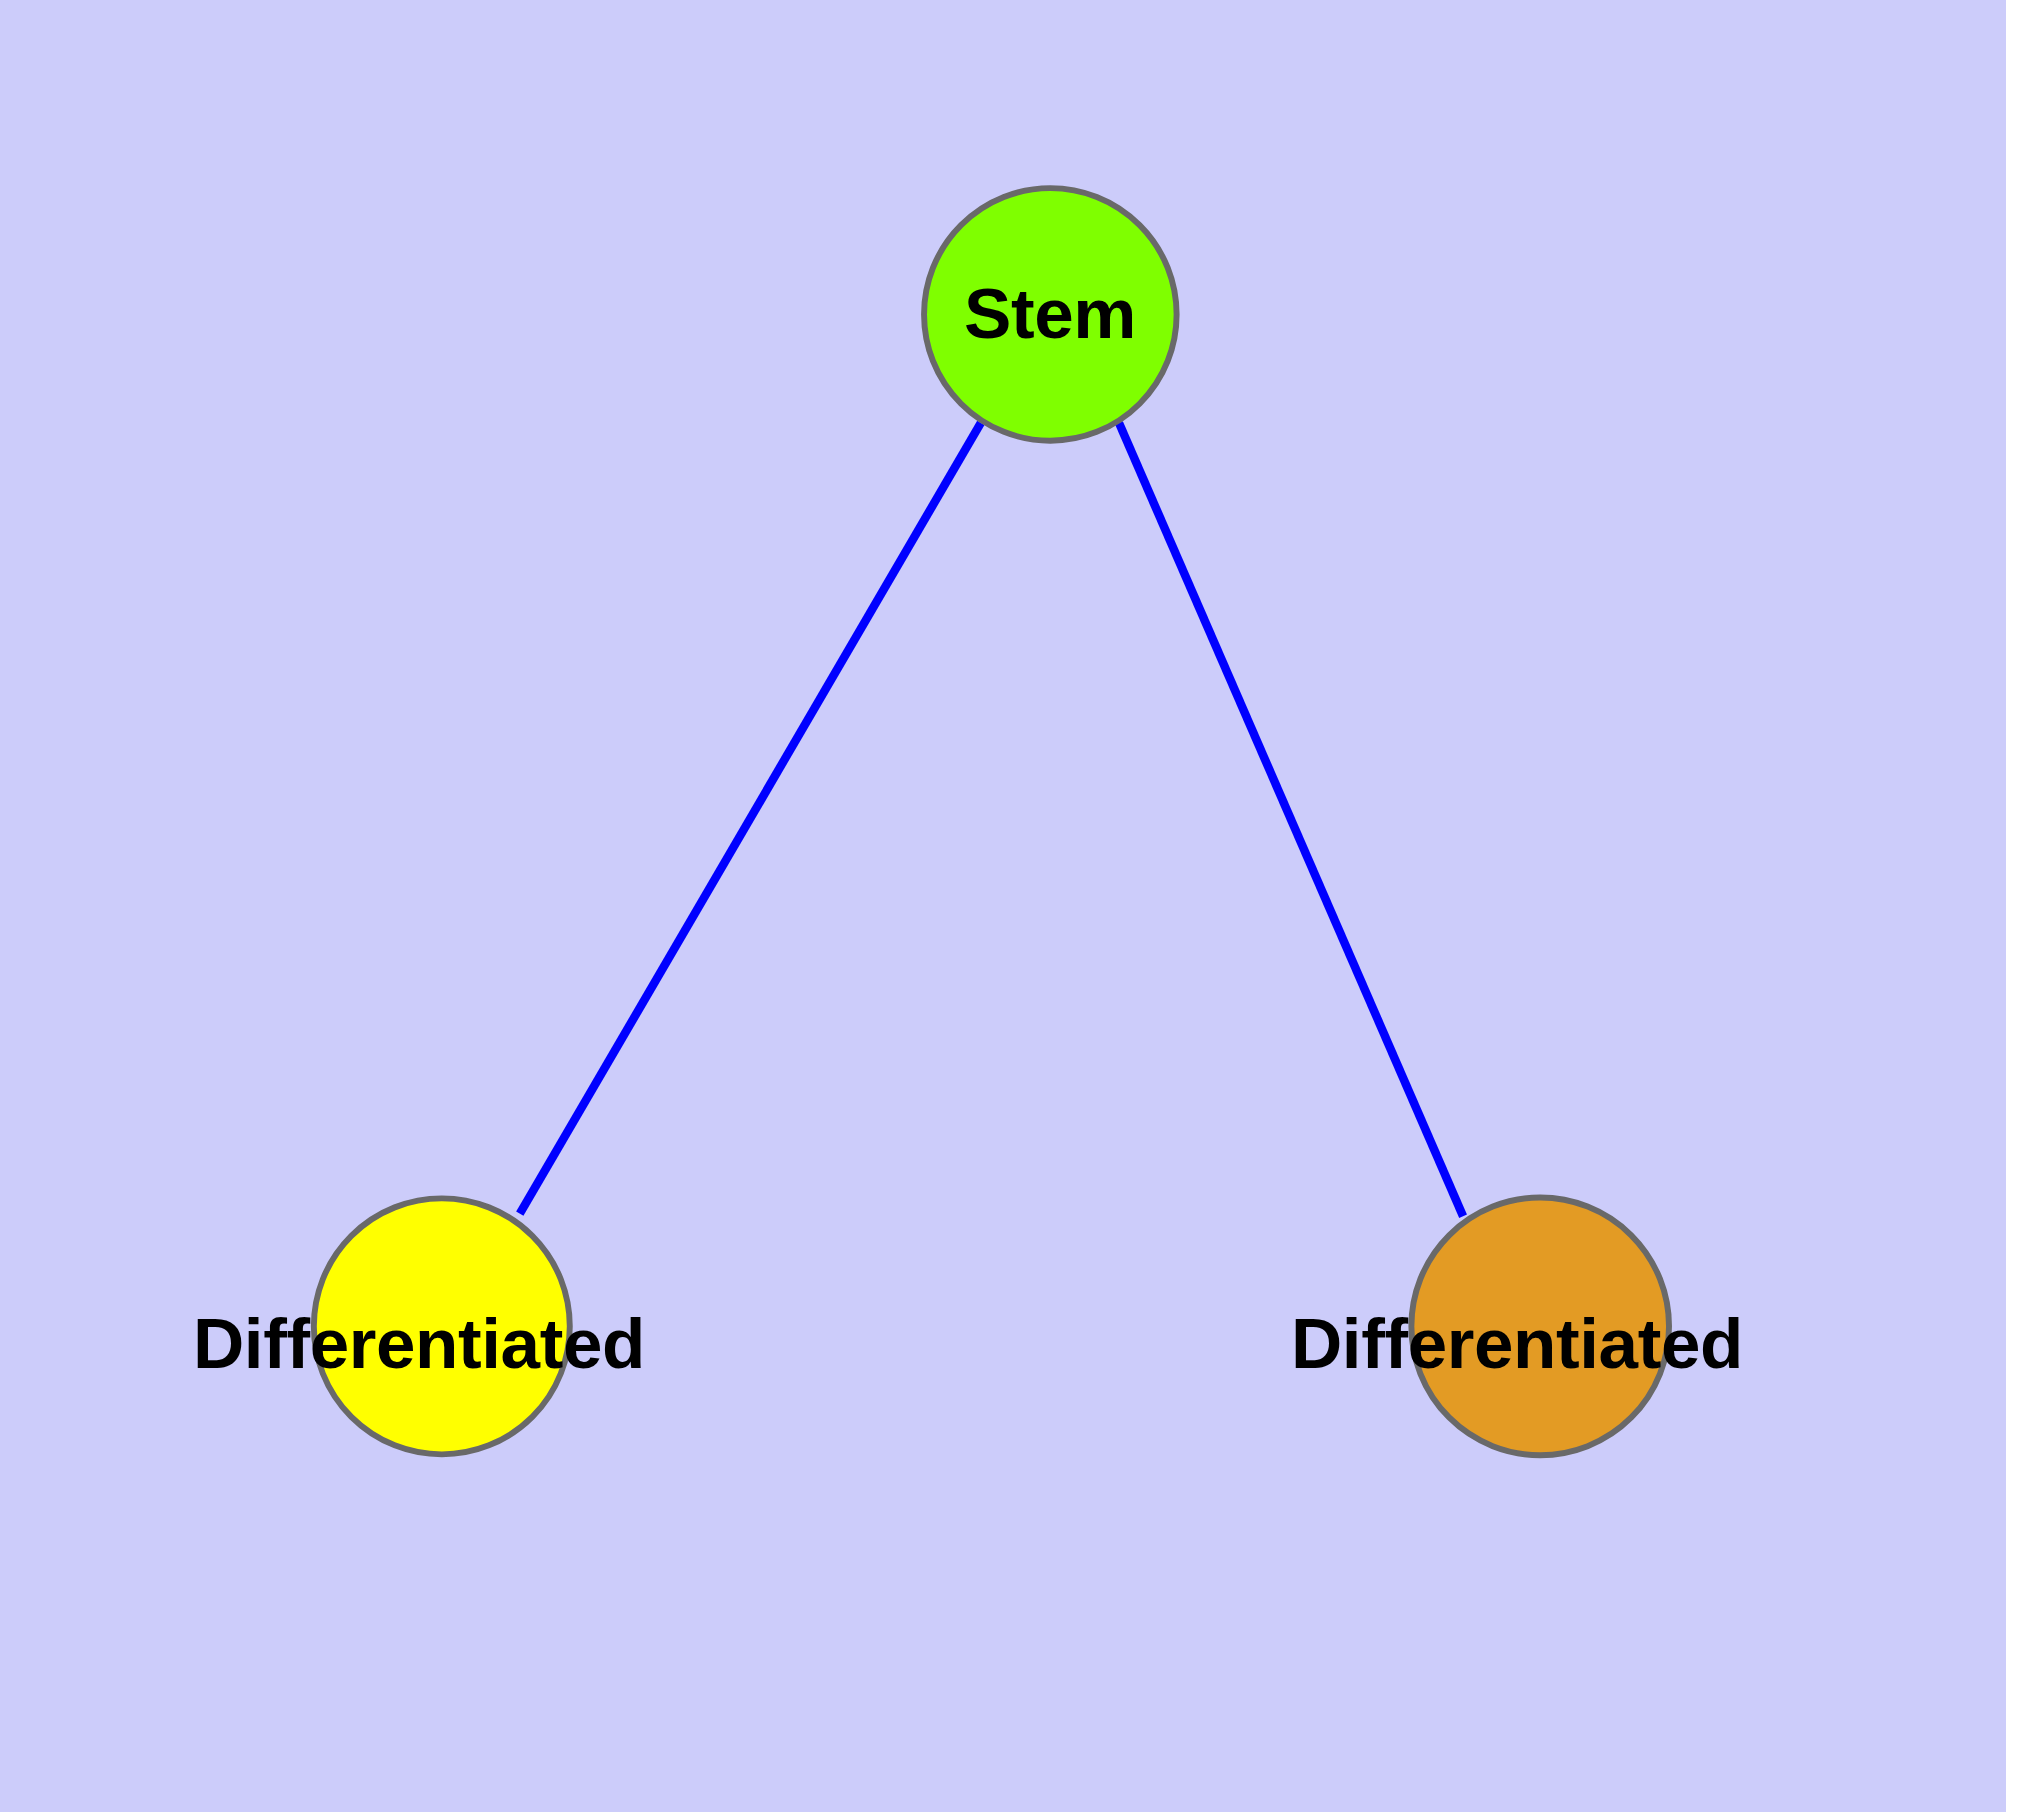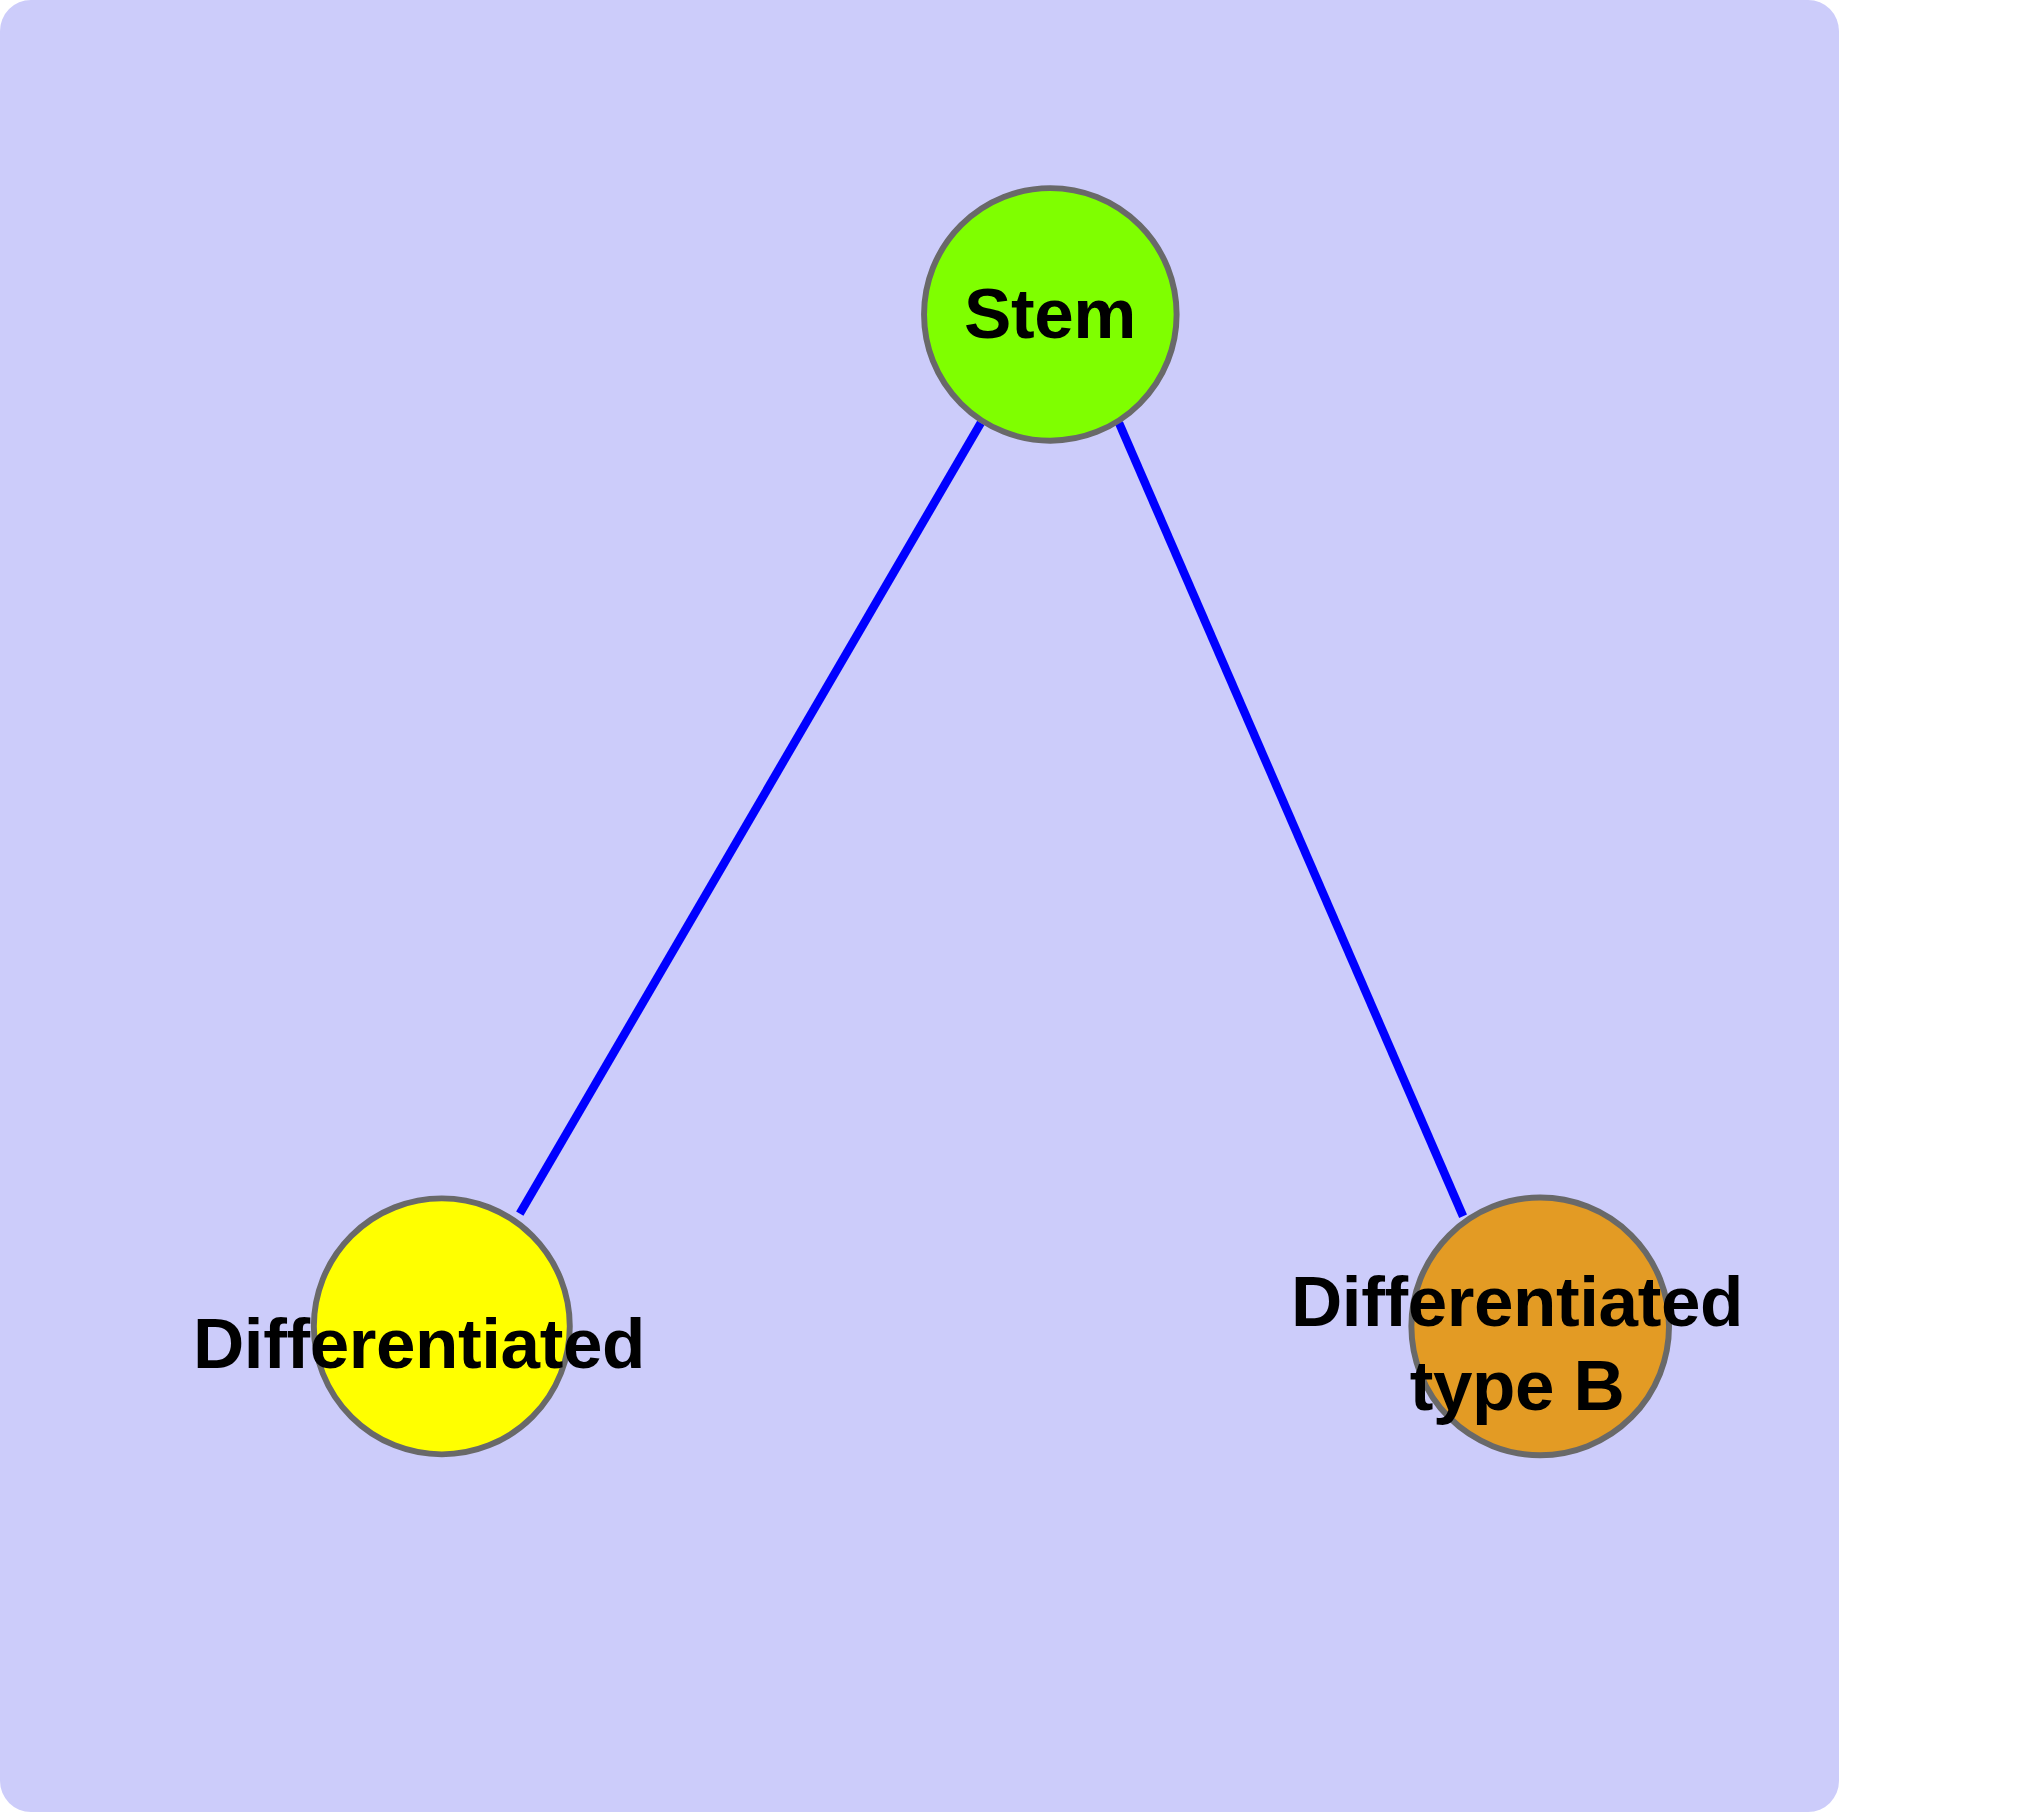--- a/index.html
+++ b/index.html
@@ -7,24 +7,23 @@
     padding: 0;
   }
   body {
     width: 2021px;
     height: 1812px;
     overflow: hidden;
     font-family: "Liberation Sans", sans-serif;
   }
   #graph-canvas {
     position: relative;
-    width: 1839px;
+    width: 2006px;
     height: 1812px;
     background: #ccccfa;
-    border-radius: 31px;
   }
   #graph-svg {
     position: absolute;
     top: 0;
     left: 0;
     width: 2021px;
     height: 1812px;
   }
   .node-label {
     position: absolute;
@@ -63,17 +62,16 @@
   </svg>
 
   <div class="node-label" style="left: 1050px; top: 314px; color: rgb(0, 0, 0); font-size: 71px;">
       <span class="lbl-line">Stem</span>
     </div>
   <div class="node-label" style="left: 419px; top: 1344px; color: rgb(0, 0, 0); font-size: 71px;">
       <span class="lbl-line">Differentiated</span>
     </div>
   <div class="node-label" style="left: 1517px; top: 1344px; color: rgb(0, 0, 0); font-size: 71px;">
       <span class="lbl-line">Differentiated</span>
-      <span class="lbl-line">type B</span>
     </div>
 
 </div>
 
 
 </body></html>

